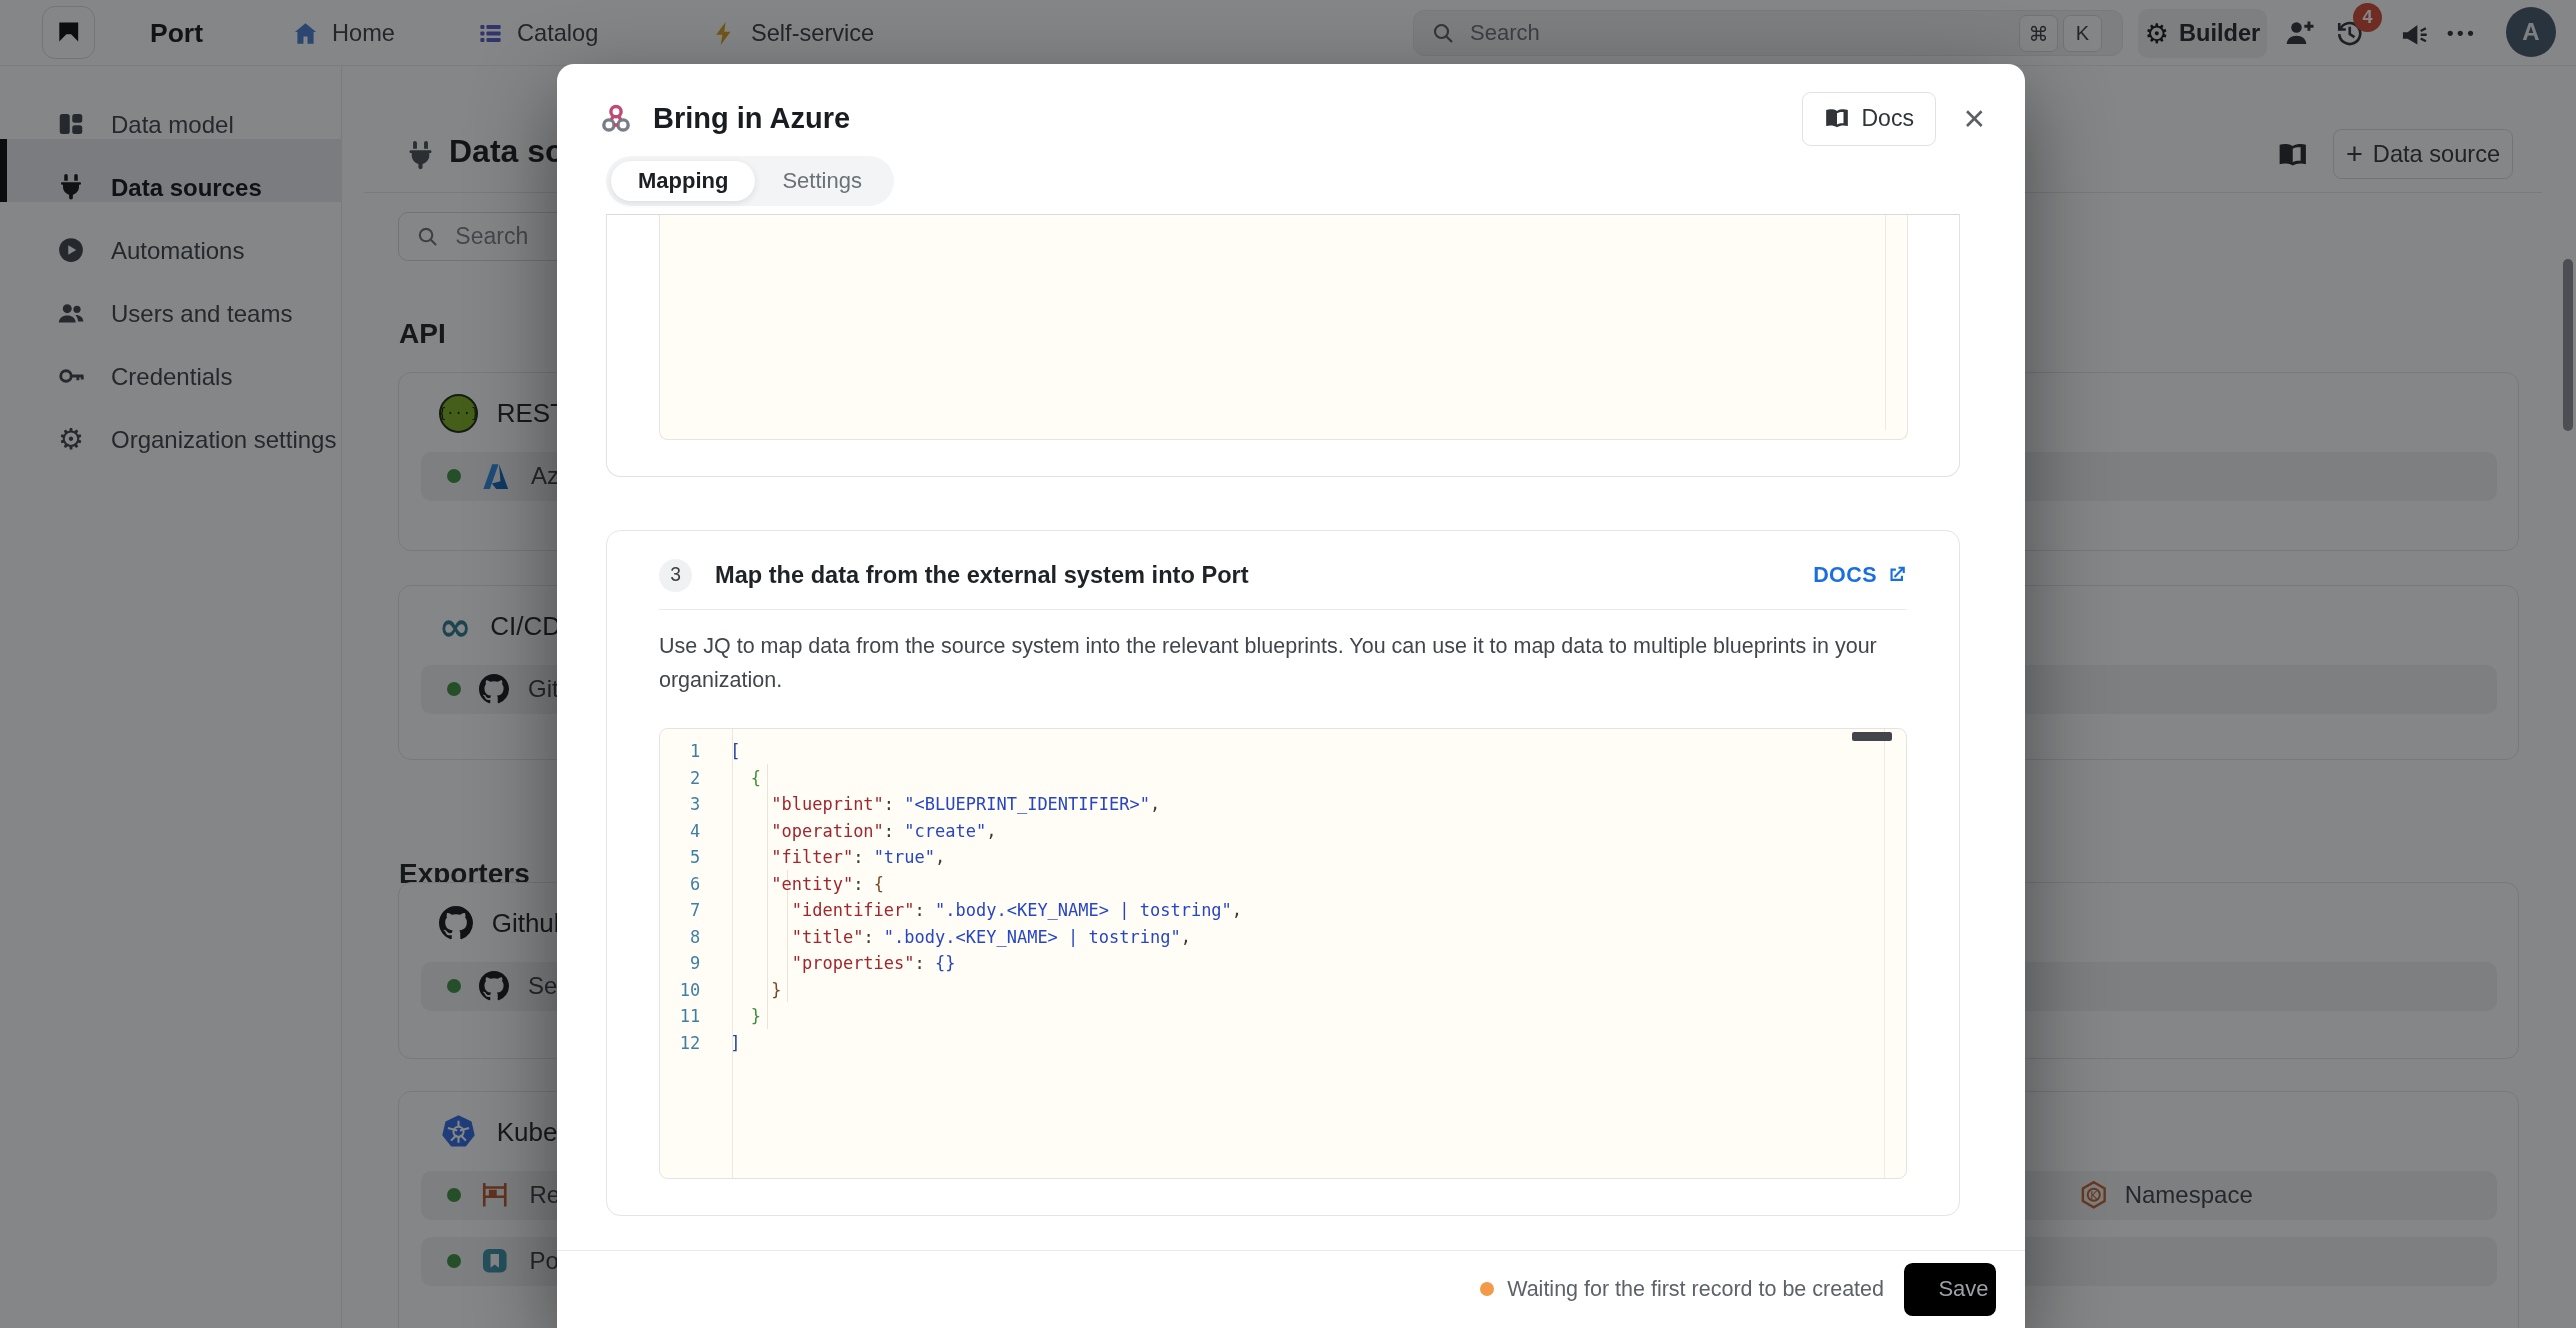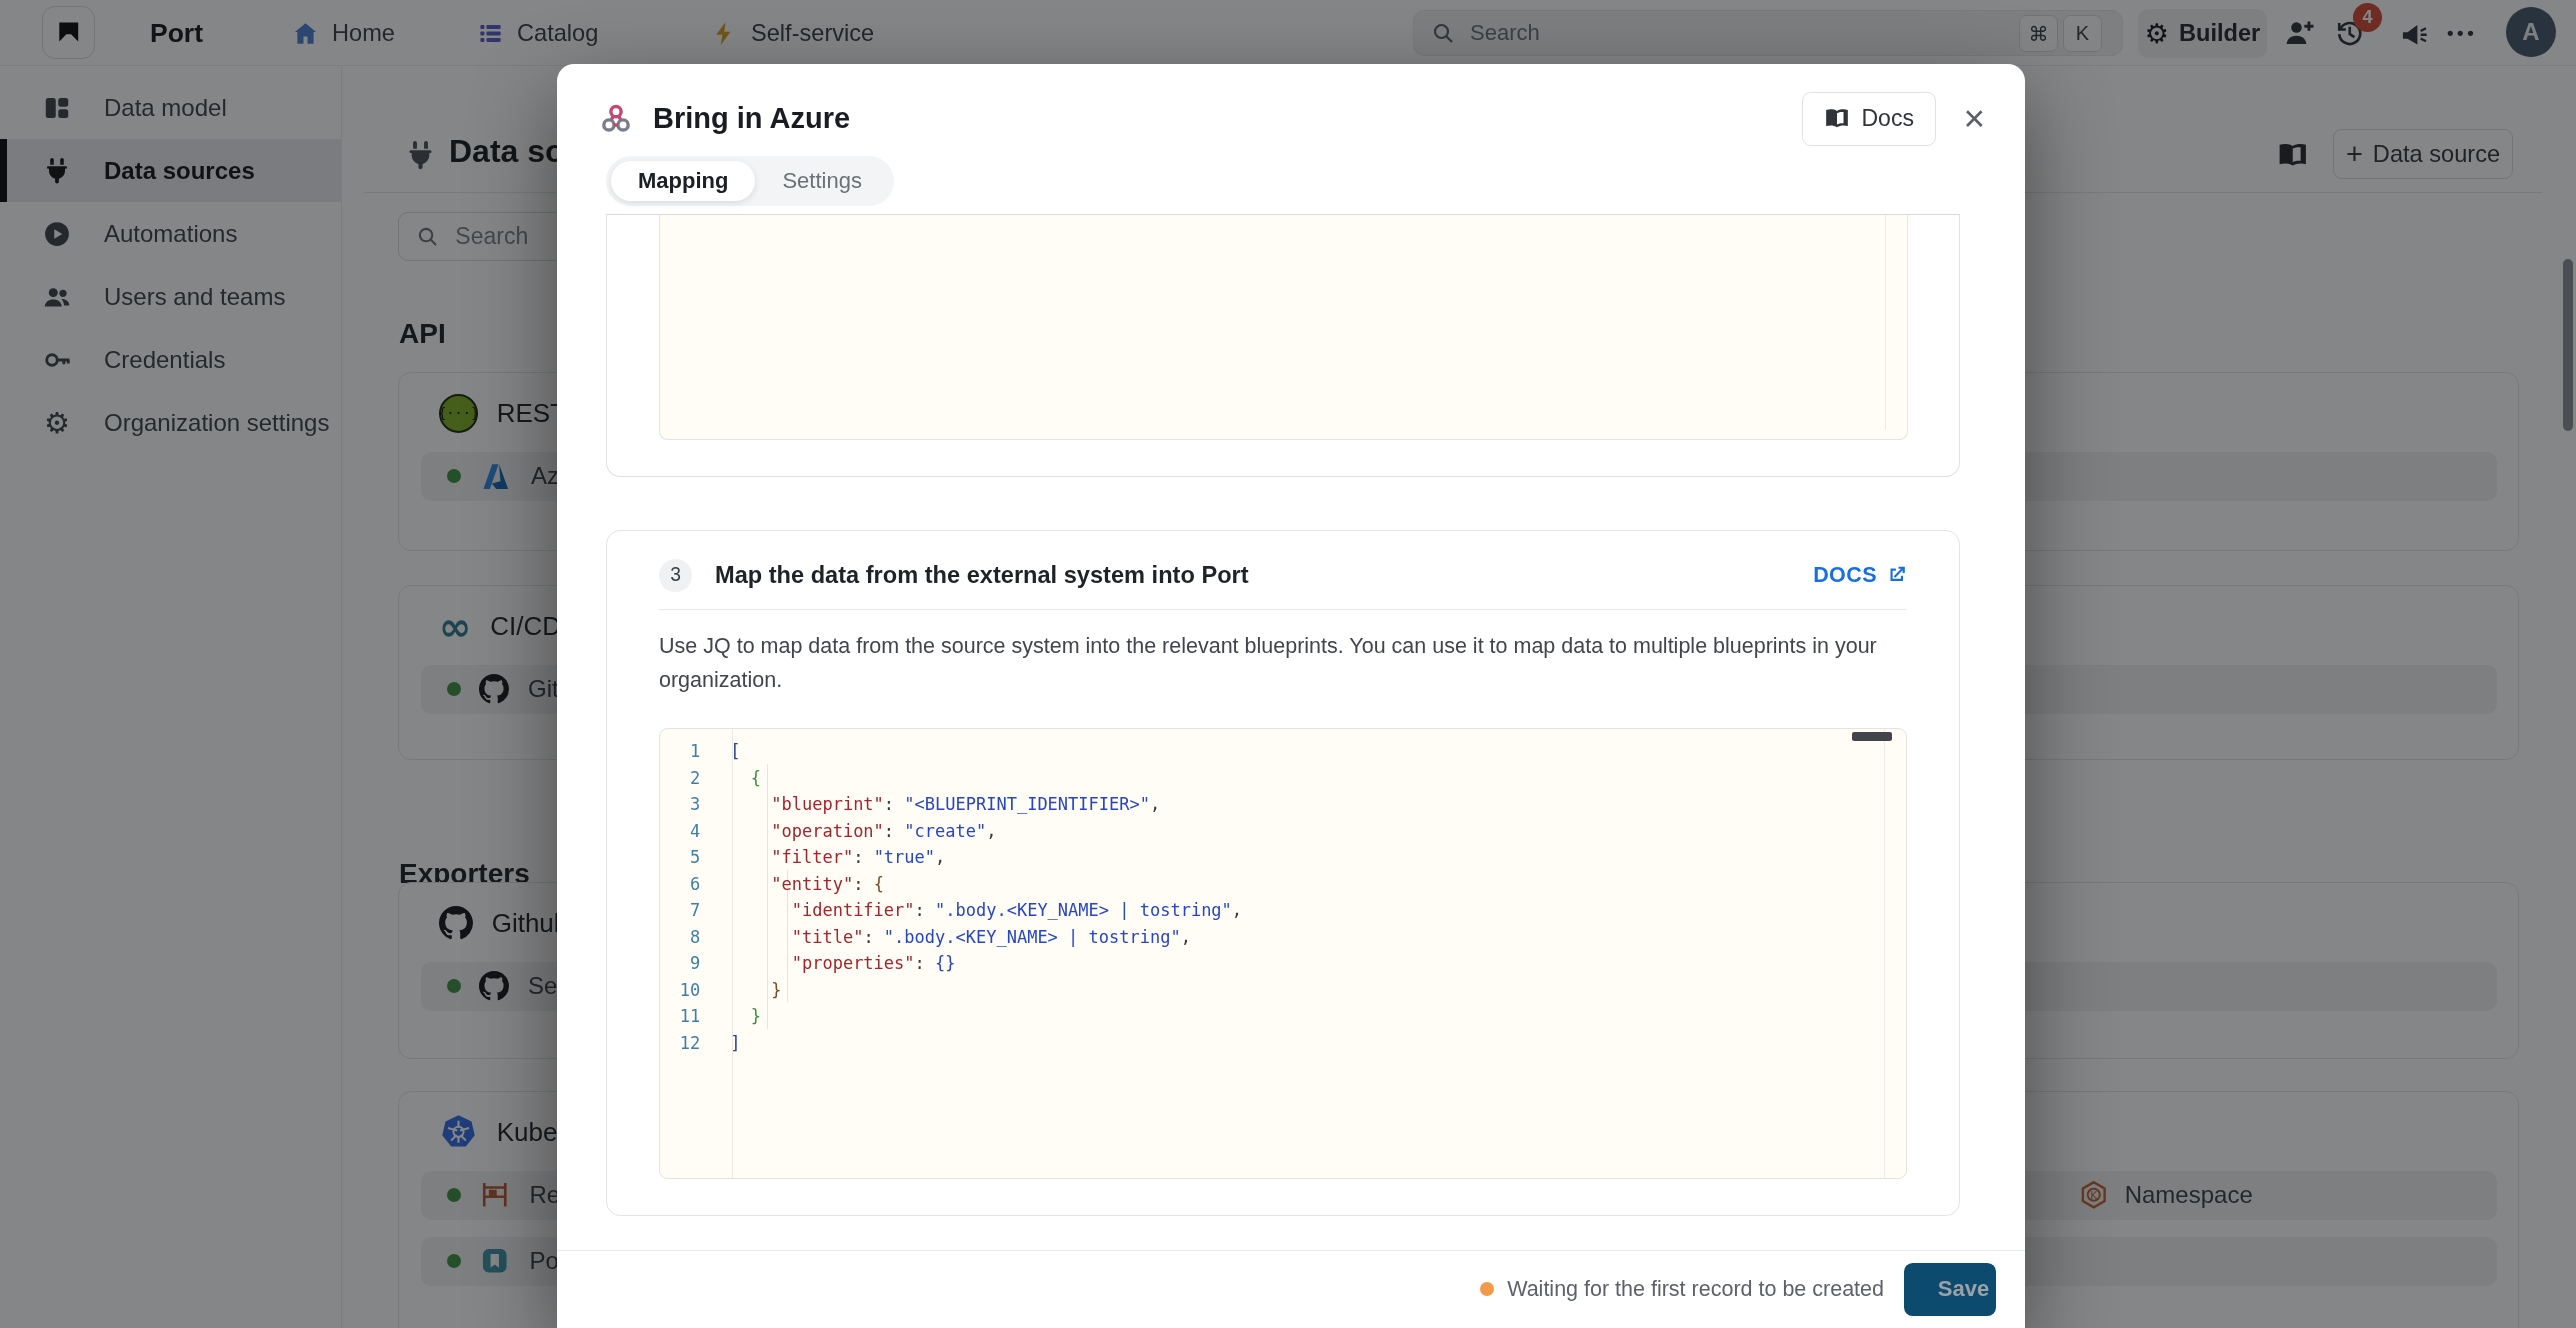--- a/index.html
+++ b/index.html
@@ -26,21 +26,21 @@
   #builder-btn .tb-label{font-weight:600;color:#26292d;}
   .tb-iconbtn{top:17px;width:31.5px;height:31.5px;}
   #notif-badge{left:2353px;top:2.9px;width:29px;height:29px;border-radius:50%;background:#d04a36;color:#fff;
       display:flex;align-items:center;justify-content:center;font-size:18px;font-weight:600;}
   #tb-dots{left:2447px;top:0;height:66px;display:flex;align-items:center;font-size:18.6px;letter-spacing:3.6px;color:#2f3338;font-weight:700;}
   #avatar{left:2506px;top:7.2px;width:50px;height:50px;border-radius:50%;background:#47596a;color:#eef2f5;
       display:flex;align-items:center;justify-content:center;font-size:24px;font-weight:600;}
 
   
   #sidebar{position:absolute;left:0;top:66px;width:342px;bottom:0;background:#fff;border-right:1.4px solid #e9eaed;padding-top:10px;}
-  .sb-item{position:relative;height:63px;display:flex;align-items:center;gap:32px;padding-left:42px;font-size:24px;color:#3f454b;cursor:pointer;}
+  .sb-item{position:relative;height:63px;display:flex;align-items:flex-end;gap:25px;padding-left:56px;font-size:24px;color:#3f454b;cursor:pointer;}
   .sb-item .sb-ic{width:30px;height:30px;flex:none;}
   .sb-item.selected{background:#e8eaee;color:#141619;font-weight:600;}
   .sb-item.selected::before{content:"";position:absolute;left:0;top:0;width:7.2px;height:63px;background:#0b0c0d;}
 
   
   #content{position:absolute;left:342px;top:66px;right:0;bottom:0;background:#fff;}
   .section-label{font-size:28px;font-weight:600;color:#202428;}
   .card{position:absolute;width:2121px;background:#fff;border:1.4px solid #e3e5e8;border-radius:13px;padding:18.6px 21.5px;}
   .chead{display:flex;align-items:center;gap:18.6px;height:43px;padding-left:18.6px;}
   .chead .ctitle{font-size:26px;font-weight:500;color:#23262a;}
@@ -87,22 +87,22 @@
   #editor3 .scroll-dash{position:absolute;right:14.3px;top:2.9px;width:40px;height:8.6px;background:#42464b;border-radius:2.1px;}
   #code-lines{position:relative;padding-top:8.6px;font-family:"DejaVu Sans Mono",monospace;font-size:17px;line-height:26.5px;}
   .cm-line{display:flex;}
   .cm-num{width:56px;padding-right:15.7px;text-align:right;flex:none;}
   .cm-code{white-space:pre;margin-left:14.3px;}
 
   #mfooter{position:absolute;left:0;right:0;top:1186px;height:77px;border-top:1.4px solid #e8eaed;background:#fff;
      display:flex;align-items:center;justify-content:flex-end;padding-right:29px;}
   #status-dot{width:14.3px;height:14.3px;border-radius:50%;background:#f2994a;flex:none;}
   #status-text{margin-left:13px;font-size:21.5px;color:#5c6268;}
-  #save-btn{margin-left:20px;width:92px;height:53px;border-radius:8.6px;background:#0c4a6e;color:#9ba1a8;
-     display:flex;align-items:center;justify-content:center;font-size:22px;font-weight:700;padding-left:27px;}
+  #save-btn{margin-left:20px;width:92px;height:53px;border-radius:8.6px;background:#000000;color:#9ba1a8;
+     display:flex;align-items:center;justify-content:center;font-size:22px;font-weight:400;padding-left:27px;}
 </style>
 </head>
 <body>
 
 <svg width="0" height="0" style="position:absolute">
   <symbol id="i-github" viewBox="0 0 16 16">
     <path d="M8 0C3.58 0 0 3.58 0 8c0 3.54 2.29 6.53 5.47 7.59.4.07.55-.17.55-.38 0-.19-.01-.82-.01-1.49-2.01.37-2.53-.49-2.69-.94-.09-.23-.48-.94-.82-1.13-.28-.15-.68-.52-.01-.53.63-.01 1.08.58 1.23.82.72 1.21 1.87.87 2.33.66.07-.52.28-.87.51-1.07-1.78-.2-3.64-.89-3.64-3.95 0-.87.31-1.59.82-2.15-.08-.2-.36-1.02.08-2.12 0 0 .67-.21 2.2.82.64-.18 1.32-.27 2-.27s1.36.09 2 .27c1.53-1.04 2.2-.82 2.2-.82.44 1.1.16 1.92.08 2.12.51.56.82 1.27.82 2.15 0 3.07-1.87 3.75-3.65 3.95.29.25.54.73.54 1.48 0 1.07-.01 1.93-.01 2.2 0 .21.15.46.55.38A8.01 8.01 0 0 0 16 8c0-4.42-3.58-8-8-8z"></path>
   </symbol>
   <symbol id="i-book" viewBox="0 0 24 24">
     <path d="M12 4.5C10.3 3.4 8.2 3 6 3c-1.3 0-2.7.2-4 .6v14.9c1.3-.4 2.7-.6 4-.6 2.2 0 4.3.5 6 1.6 1.7-1.1 3.8-1.6 6-1.6 1.3 0 2.7.2 4 .6V3.6C20.7 3.2 19.3 3 18 3c-2.2 0-4.3.4-6 1.5zm6 11.4c-2.1-.2-4.2.1-6 1.1V6.6c1.8-1 3.9-1.3 6-1.1v10.4z"></path>

